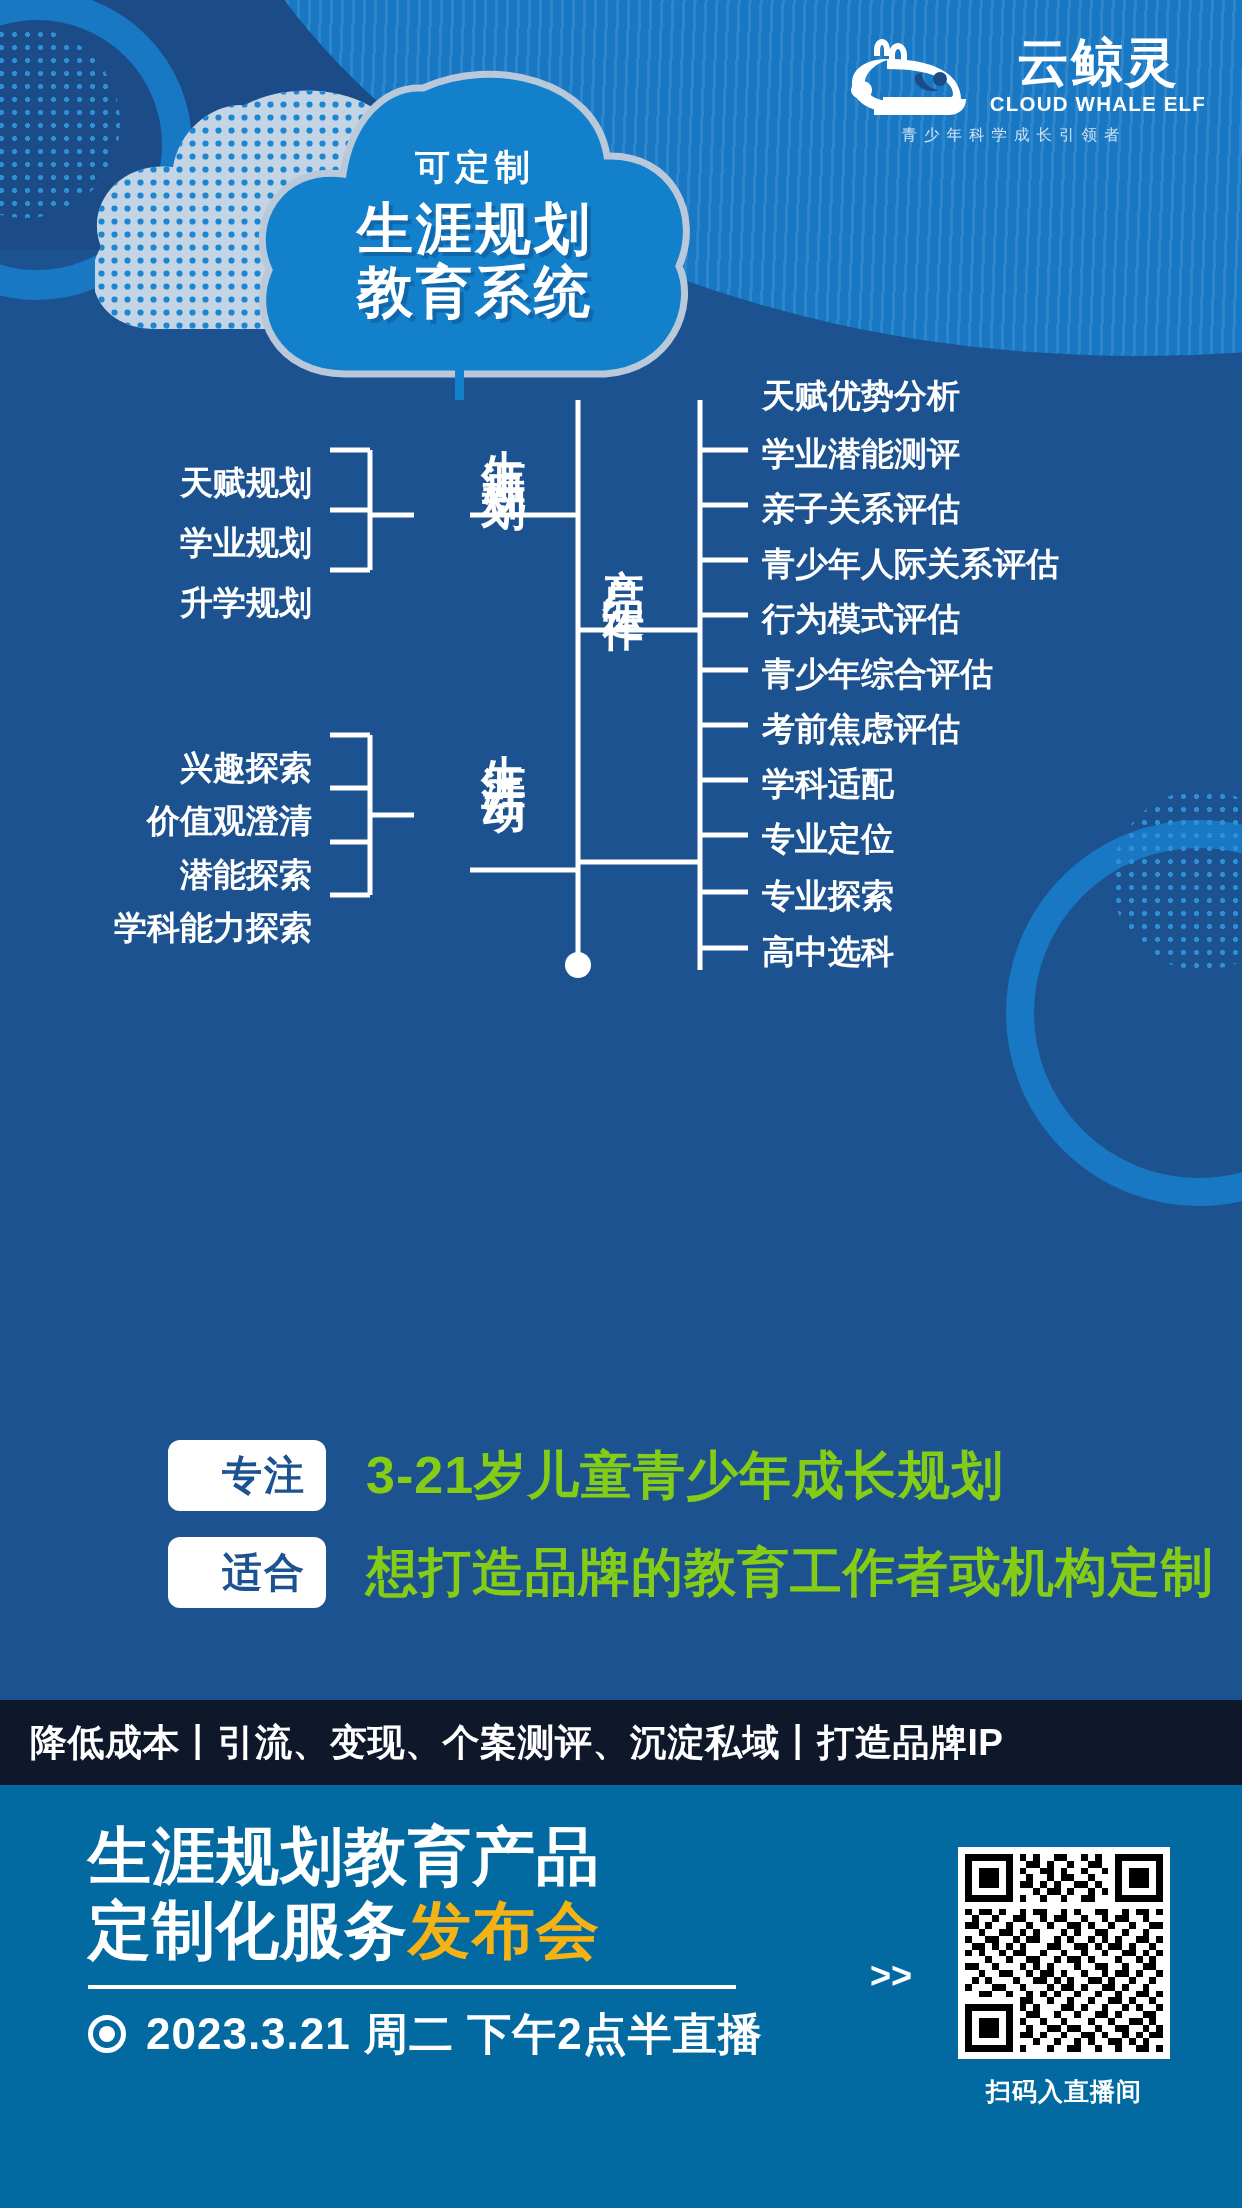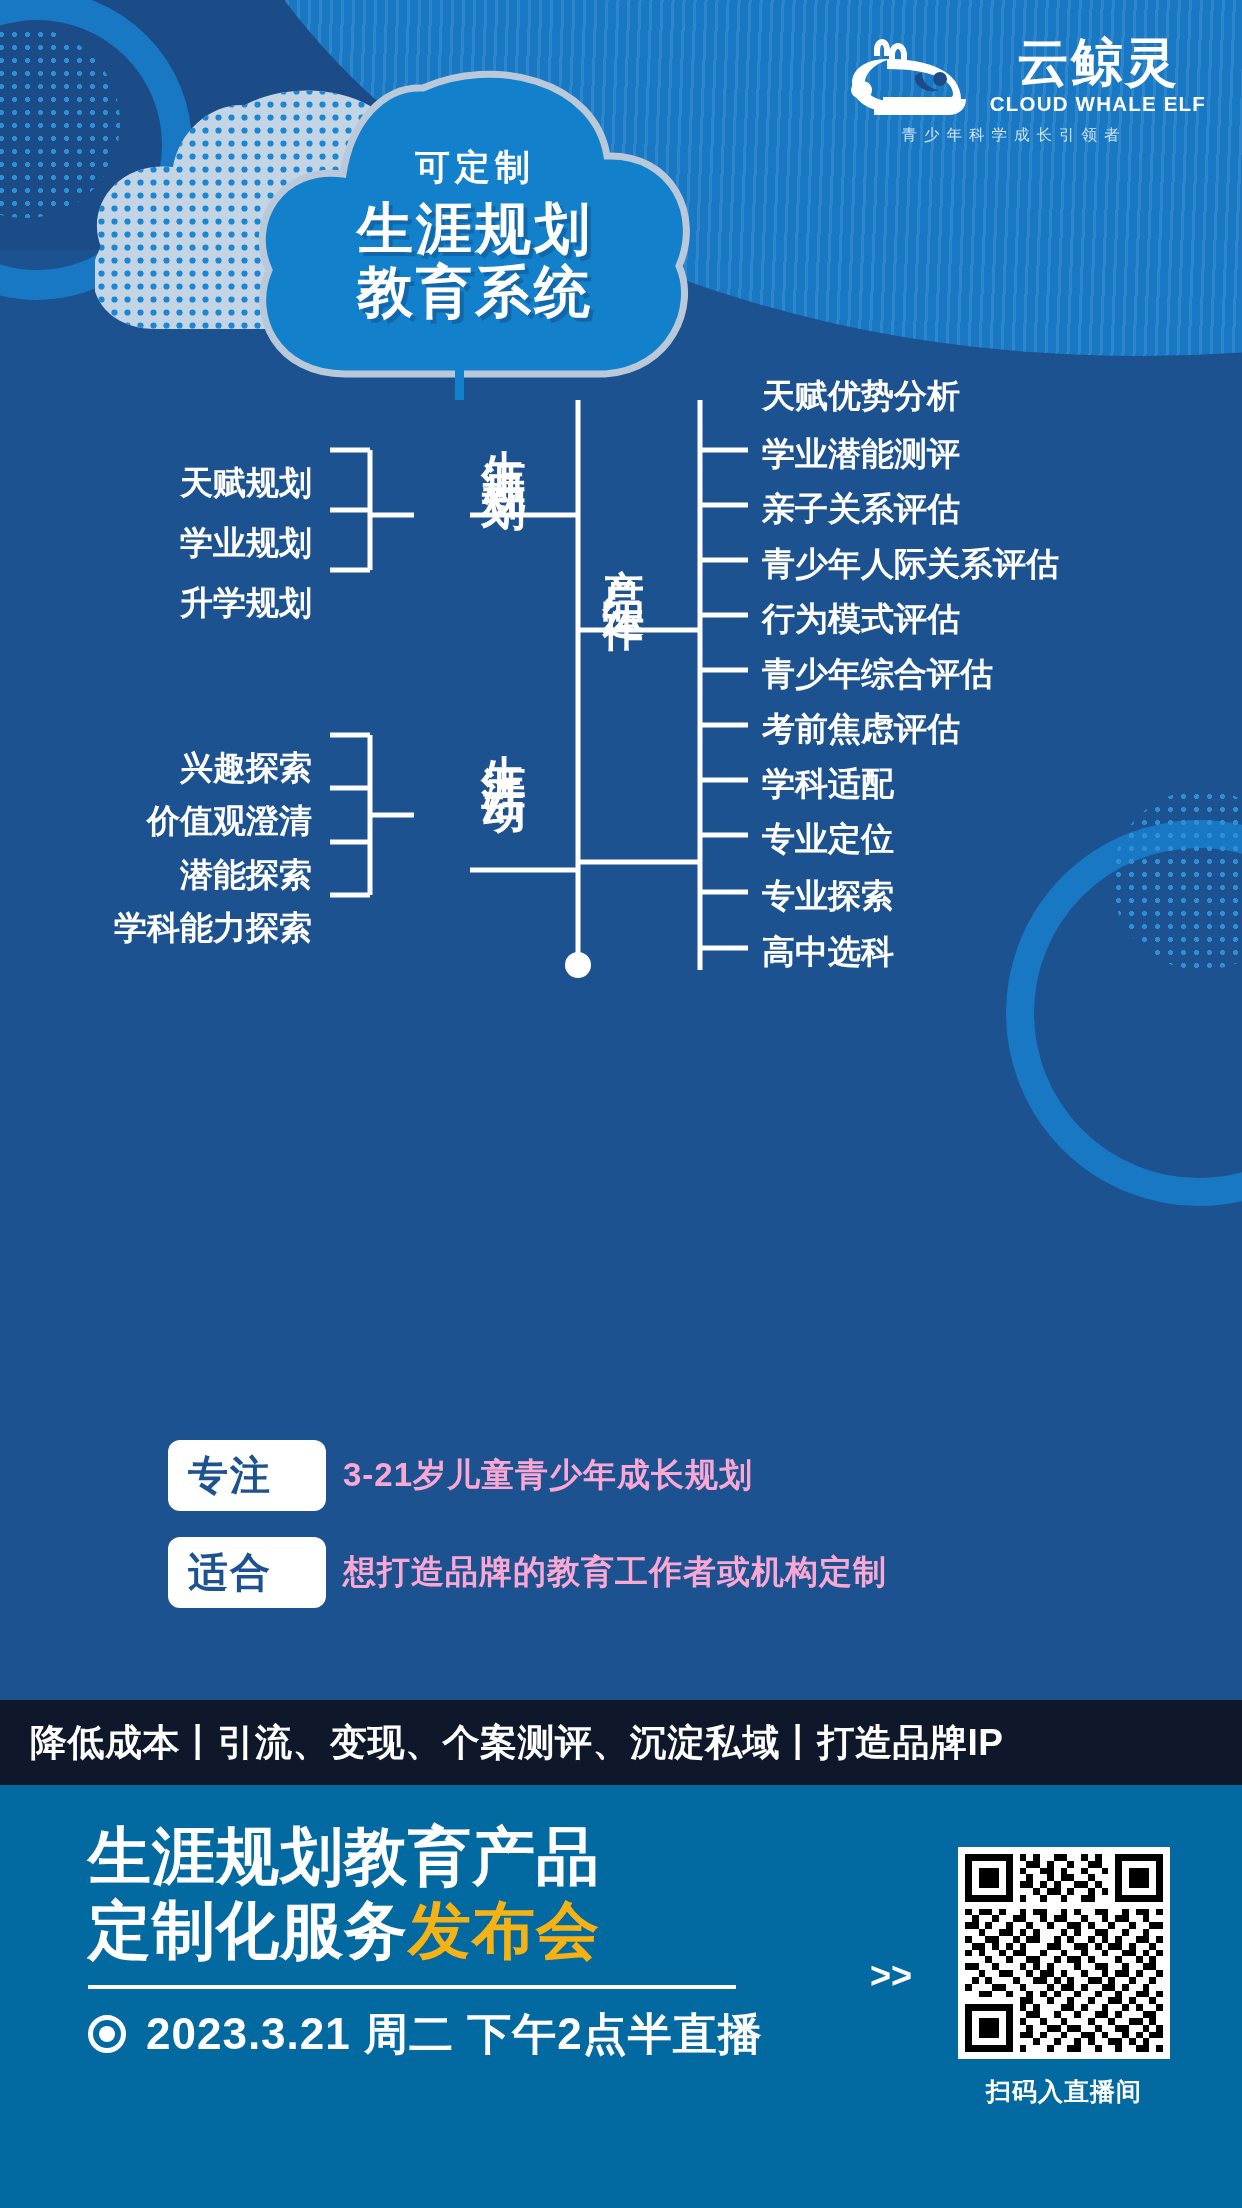--- a/index.html
+++ b/index.html
@@ -99,24 +99,24 @@
     letter-spacing:12px;line-height:1;
   }
   .node-vert.small{font-size:42px;letter-spacing:14px;}
 
   
   .badges{position:absolute;left:0;top:1440px;width:1242px;}
   .badge-row{display:flex;align-items:center;margin:0 0 26px 168px;}
   .badge-chip{
     background:#fff;color:#1d5290;font-size:40px;font-weight:bold;
     border-radius:12px;padding:8px 20px;letter-spacing:2px;
-    min-width:118px;text-align:left;
+    min-width:118px;text-align:right;
   }
   .badge-text{
-    color:#f9a8d4;font-size:33px;font-weight:bold;margin-left:17px;letter-spacing:1px;
+    color:#84cc16;font-size:52px;font-weight:bold;margin-left:40px;letter-spacing:1px;
   }
 
   
   .strip{
     position:absolute;left:0;top:1700px;width:1242px;height:85px;
     background:#0f172a;display:flex;align-items:center;
   }
   .strip-text{
     color:#fff;font-size:37px;font-weight:bold;margin-left:30px;letter-spacing:.5px;
   }

